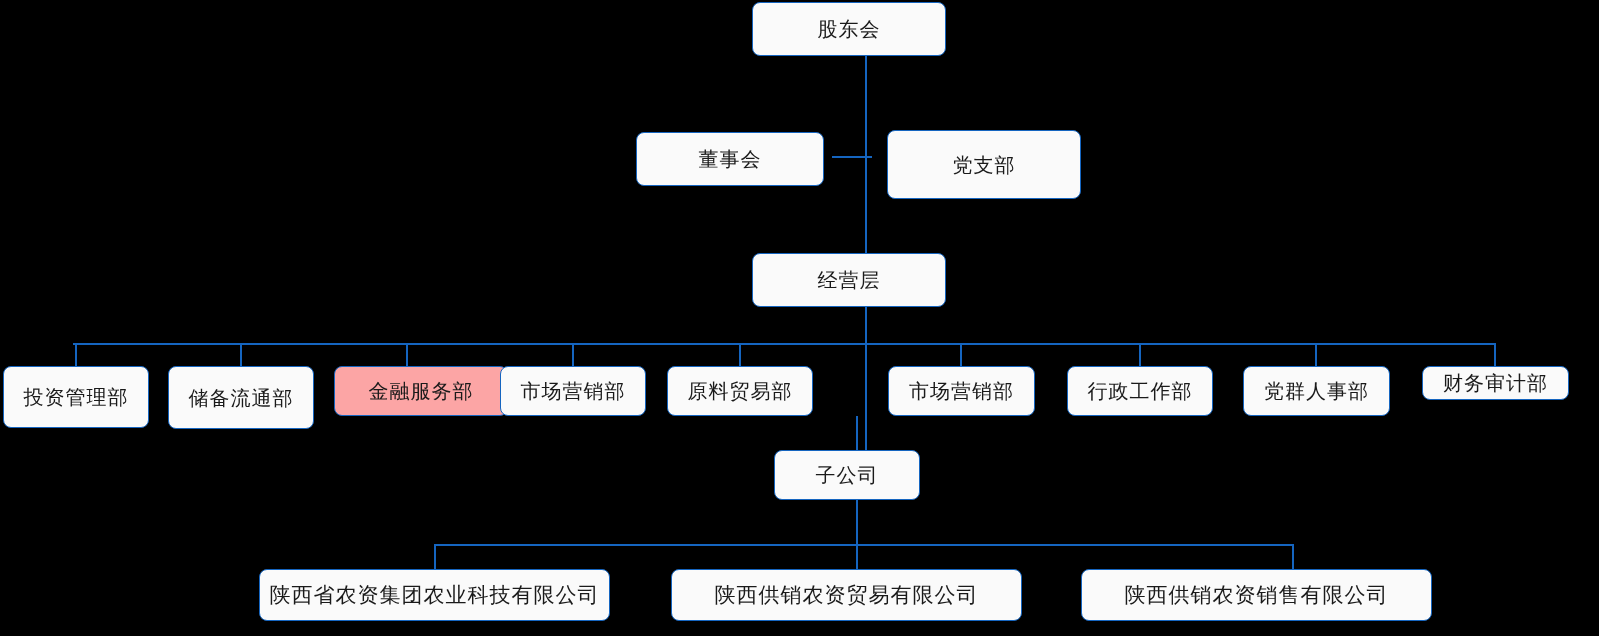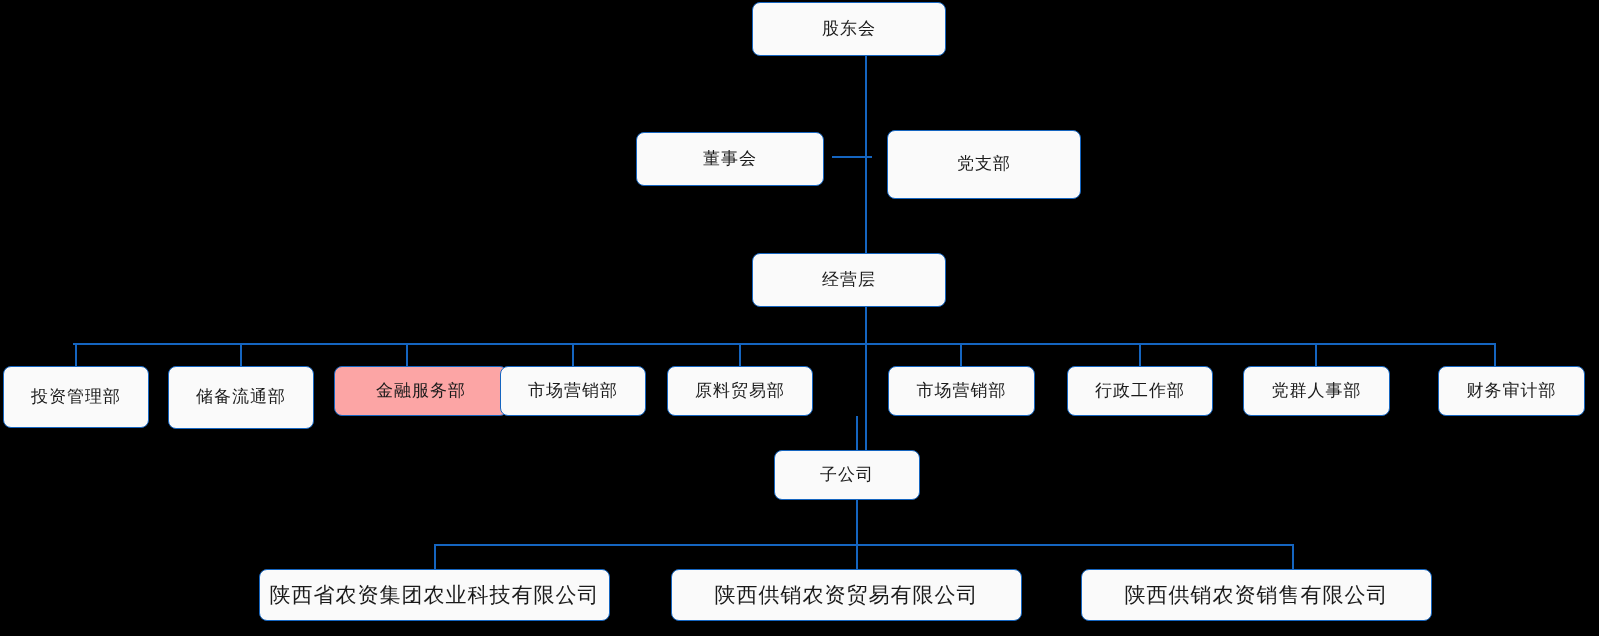--- a/index.html
+++ b/index.html
@@ -18,21 +18,21 @@
   .node {
     position: absolute;
     box-sizing: border-box;
     background: #fafafa;
     border: 1.5px solid #1565c0;
     border-radius: 8px;
     color: #1a1a1a;
     display: flex;
     align-items: center;
     justify-content: center;
-    font-size: 17px;
+    font-size: 20px;
     letter-spacing: 1px;
     line-height: 1.2;
     z-index: 2;
     white-space: nowrap;
     user-select: none;
   }
   .node.wide { font-size: 21px; }
   .conn {
     position: absolute;
     background: #1565c0;
@@ -67,18 +67,18 @@
     <div class="node" style="left: 871px; top: 130px; width: 194px; height: 69px; background: rgb(250, 250, 250); border-color: rgb(21, 101, 192); color: rgb(26, 26, 26); margin-left: 16px;">党支部</div>
     <div class="node" style="left: 752px; top: 253px; width: 194px; height: 54px; background: rgb(250, 250, 250); border-color: rgb(21, 101, 192); color: rgb(26, 26, 26); text-align: center;">经营层</div>
     <div class="node" style="left: 3px; top: 366px; width: 146px; height: 62px; background: rgb(250, 250, 250); border-color: rgb(21, 101, 192); color: rgb(26, 26, 26);">投资管理部</div>
     <div class="node" style="left: 168px; top: 366px; width: 146px; height: 63px; background: rgb(250, 250, 250); border-color: rgb(21, 101, 192); color: rgb(26, 26, 26);">储备流通部</div>
     <div class="node" style="left: 334px; top: 366px; width: 174px; height: 50px; background: #fca5a5; border-color: rgb(21, 101, 192); color: rgb(26, 26, 26);">金融服务部</div>
     <div class="node" style="left: 500px; top: 366px; width: 146px; height: 50px; background: rgb(250, 250, 250); border-color: rgb(21, 101, 192); color: rgb(26, 26, 26); text-align: center;">市场营销部</div>
     <div class="node" style="left: 667px; top: 366px; width: 146px; height: 50px; background: rgb(250, 250, 250); border-color: rgb(21, 101, 192); color: rgb(26, 26, 26);">原料贸易部</div>
     <div class="node" style="left: 888px; top: 366px; width: 147px; height: 50px; background: rgb(250, 250, 250); border-color: rgb(21, 101, 192); color: rgb(26, 26, 26);">市场营销部</div>
     <div class="node" style="left: 1067px; top: 366px; width: 146px; height: 50px; background: rgb(250, 250, 250); border-color: rgb(21, 101, 192); color: rgb(26, 26, 26);">行政工作部</div>
     <div class="node" style="left: 1243px; top: 366px; width: 147px; height: 50px; background: rgb(250, 250, 250); border-color: rgb(21, 101, 192); color: rgb(26, 26, 26);">党群人事部</div>
-    <div class="node" style="left: 1422px; top: 366px; width: 147px; height: 50px; background: rgb(250, 250, 250); border-color: rgb(21, 101, 192); color: rgb(26, 26, 26); margin-left: 16px;">财务审计部</div>
+    <div class="node" style="left: 1422px; top: 366px; width: 147px; height: 34px; background: rgb(250, 250, 250); border-color: rgb(21, 101, 192); color: rgb(26, 26, 26);">财务审计部</div>
     <div class="node" style="left: 774px; top: 450px; width: 146px; height: 50px; background: rgb(250, 250, 250); border-color: rgb(21, 101, 192); color: rgb(26, 26, 26);">子公司</div>
     <div class="node wide" style="left: 259px; top: 569px; width: 351px; height: 52px; background: rgb(250, 250, 250); border-color: rgb(21, 101, 192); color: rgb(26, 26, 26);">陕西省农资集团农业科技有限公司</div>
     <div class="node wide" style="left: 671px; top: 569px; width: 351px; height: 52px; background: rgb(250, 250, 250); border-color: rgb(21, 101, 192); color: rgb(26, 26, 26);">陕西供销农资贸易有限公司</div>
     <div class="node wide" style="left: 1081px; top: 569px; width: 351px; height: 52px; background: rgb(250, 250, 250); border-color: rgb(21, 101, 192); color: rgb(26, 26, 26);">陕西供销农资销售有限公司</div>
   </div>
 
 </body></html>

